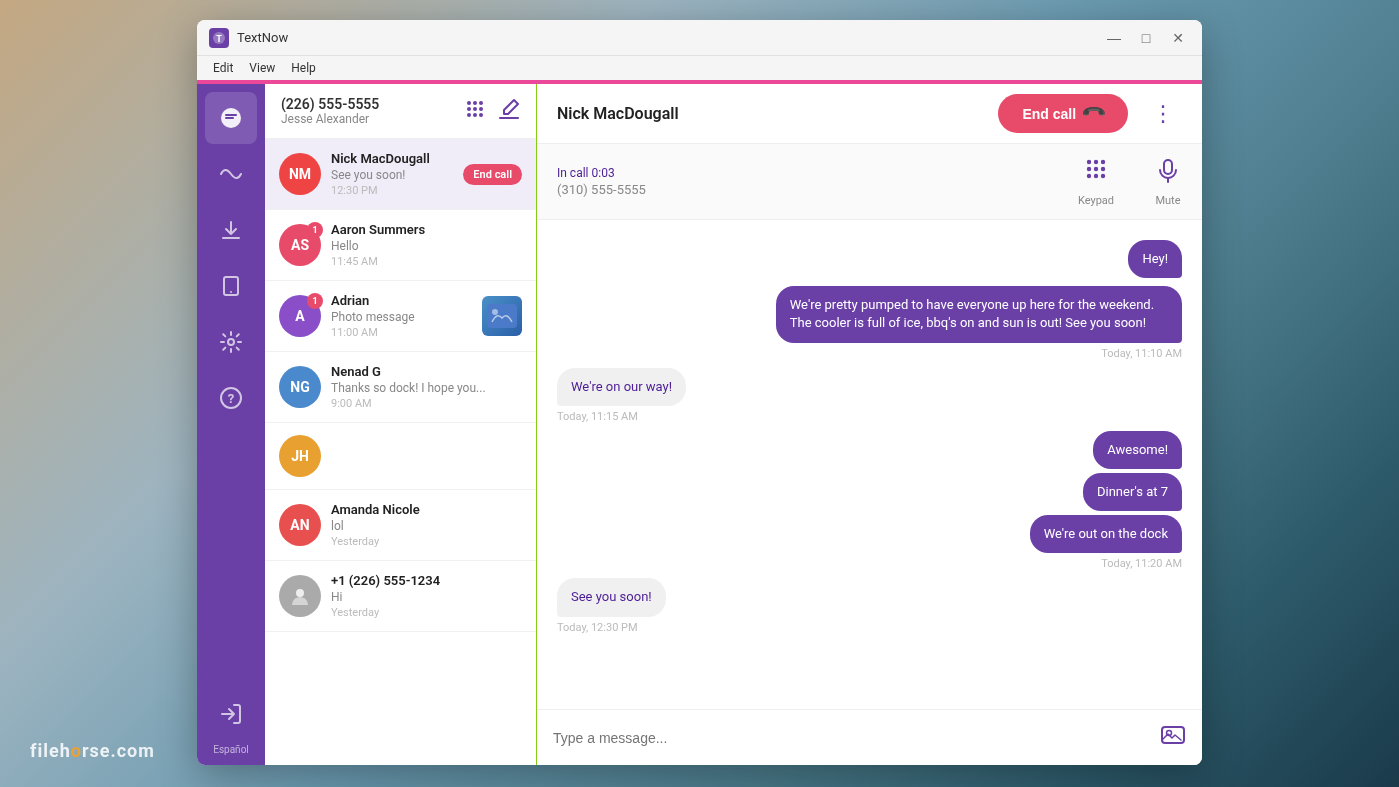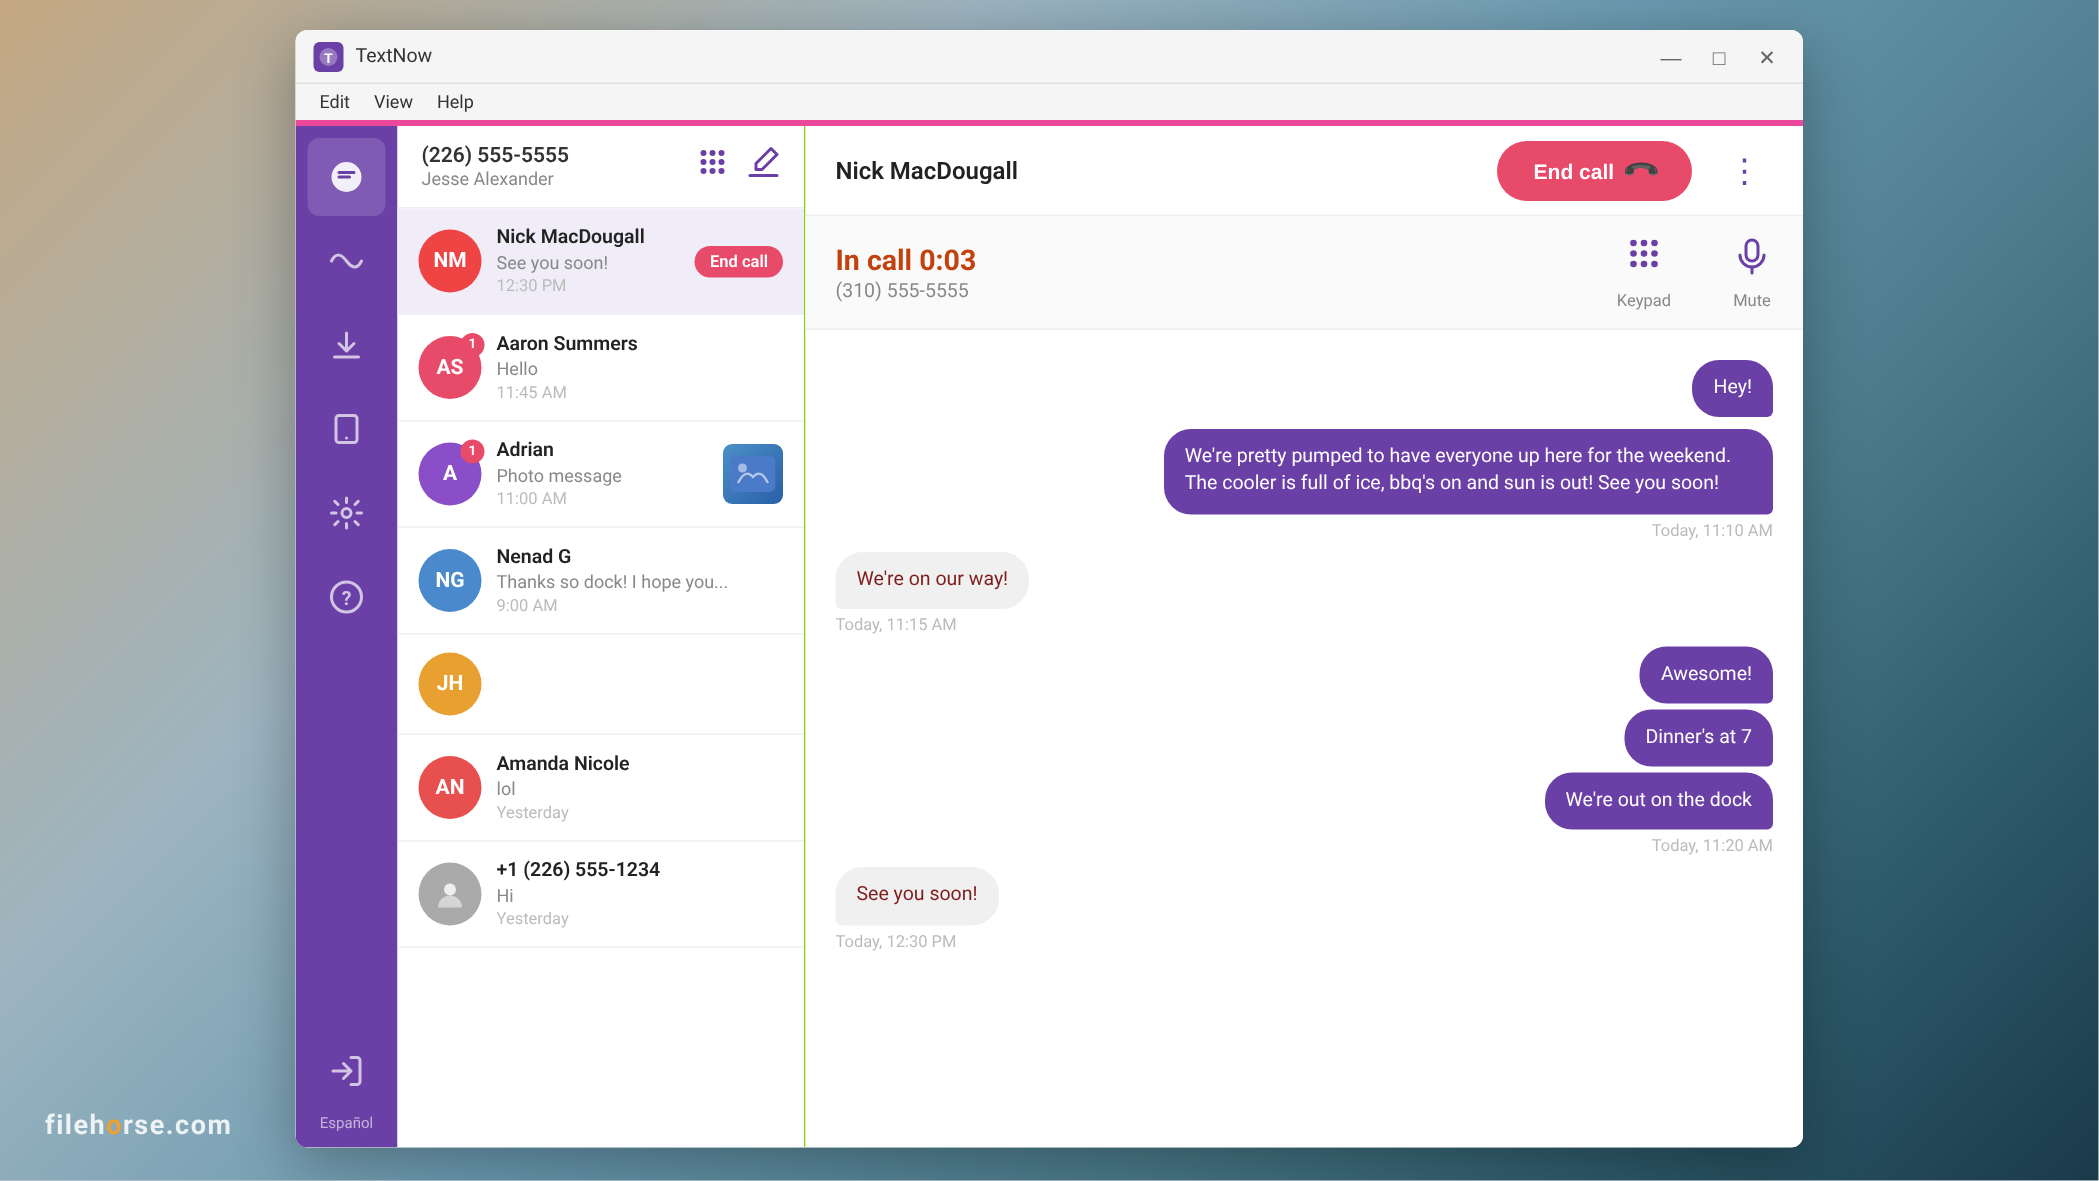--- a/index.html
+++ b/index.html
@@ -296,21 +296,21 @@
     
     .call-status {
       background: #fafafa;
       border-bottom: 1px solid #eee;
       padding: 12px 20px;
       display: flex;
       align-items: center;
       flex-shrink: 0;
     }
     .call-info { flex: 1; }
-    .call-timer { font-size: 19px; font-weight: 700; color: #c2410c; }
+    .call-timer { font-size: 12px; font-weight: 400; color: #4c1d95; }
     .call-number { font-size: 13px; color: #888; margin-top: 2px; }
     .call-actions { display: flex; gap: 40px; align-items: center; }
     .call-action {
       display: flex;
       flex-direction: column;
       align-items: center;
       cursor: pointer;
       color: #6a3fa6;
     }
     .call-action-icon { font-size: 24px; margin-bottom: 4px; }
@@ -335,21 +335,21 @@
     }
     .msg-sent {
       align-self: flex-end;
       background: #6a3fa6;
       color: #fff;
       border-bottom-right-radius: 4px;
     }
     .msg-received {
       align-self: flex-start;
       background: #f0f0f0;
-      color: #7f1d1d;
+      color: #4c1d95;
       border-bottom-left-radius: 4px;
     }
     .msg-timestamp {
       font-size: 11px;
       color: #bbb;
     }
     .msg-timestamp.right { text-align: right; margin-left: 40px; }
     .msg-timestamp.left { text-align: left; }
 
     .msg-group-sent { display: flex; flex-direction: column; align-items: flex-end; gap: 4px; }
@@ -666,20 +666,30 @@
           <div class="msg-timestamp right">Today, 11:20 AM</div>
         </div>
 
         <div class="msg-group-recv">
           <div class="msg-bubble msg-received">See you soon!</div>
           <div class="msg-timestamp left">Today, 12:30 PM</div>
         </div>
 
       </div>
 
+      <div class="message-input-area">
+        <input class="message-input" type="text" placeholder="Type a message..." style="">
+        <button class="attach-btn">
+          <svg width="26" height="26" viewBox="0 0 26 26" fill="none">
+            <rect x="2" y="5" width="22" height="16" rx="3" stroke="#6a3fa6" stroke-width="2"></rect>
+            <circle cx="9" cy="11" r="2.5" stroke="#6a3fa6" stroke-width="1.5"></circle>
+            <path d="M2 18l6-6 4 4 3-3 6 5" stroke="#6a3fa6" stroke-width="1.5" stroke-linecap="round" stroke-linejoin="round" fill="none"></path>
+          </svg>
+        </button>
+      </div>
 
     </div>
   </div>
 </div>
 
 <div class="watermark">
   fileh<span>o</span>rse.com
 </div>
 
 </body></html>

